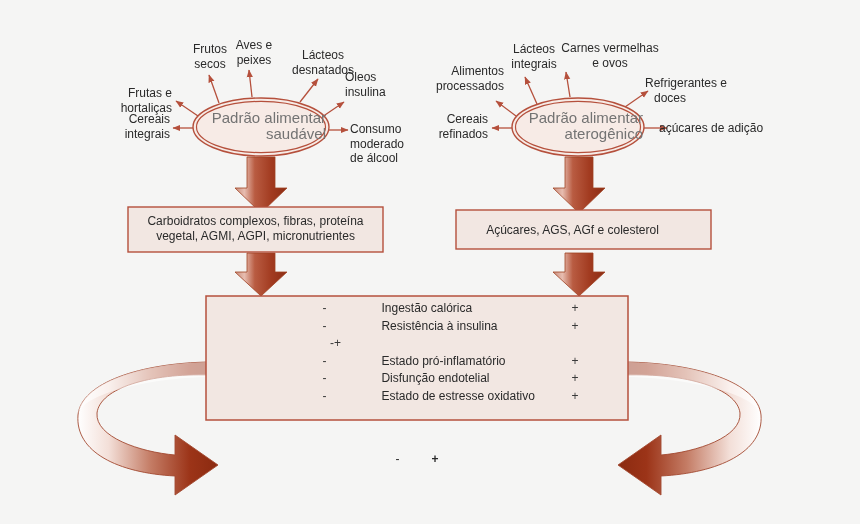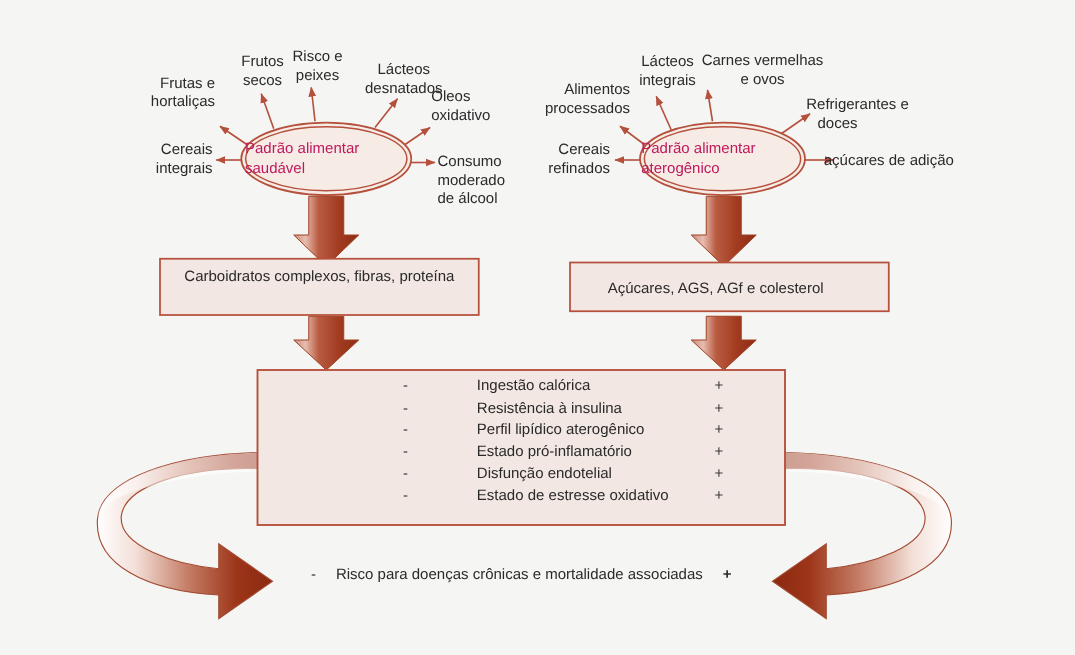--- a/index.html
+++ b/index.html
@@ -27,23 +27,23 @@
     position: absolute;
     color: #2a2a2a;
     font-size: 12px;
     line-height: 14.5px;
     white-space: nowrap;
   }
   .lbl.ctr { text-align: center; }
   .lbl.rgt { text-align: right; }
   .ellipse-text {
     position: absolute;
-    text-align: left;
-    color: #be185d;
-    font-size: 12px;
+    text-align: right;
+    color: #737373;
+    font-size: 15px;
     line-height: 16px;
     white-space: nowrap;
   }
   .boxtext {
     position: absolute;
     text-align: center;
     color: #2a2a2a;
     font-size: 12px;
     line-height: 15px;
   }
@@ -208,43 +208,43 @@
   <div class="ellipse-text" style="left:196px; top:110px; width:130px;">
     <div>Padrão alimentar</div>
     <div>saudável</div>
   </div>
 
   <div class="lbl rgt" style="left:118px; top:112px; width:52px;">
     <div>Cereais</div>
     <div>integrais</div>
   </div>
 
-  <div class="lbl rgt" style="left:114px; top:59px; width:58px;">
+  <div class="lbl rgt" style="left:114px; top:86px; width:58px;">
     <div>Frutas e</div>
     <div>hortaliças</div>
   </div>
 
   <div class="lbl ctr" style="left:180px; top:42px; width:60px;">
     <div>Frutos</div>
     <div>secos</div>
   </div>
 
   <div class="lbl ctr" style="left:226px; top:38px; width:56px;">
-    <div>Risco e</div>
+    <div>Aves e</div>
     <div>peixes</div>
   </div>
 
   <div class="lbl ctr" style="left:284px; top:48px; width:78px;">
     <div>Lácteos</div>
     <div>desnatados</div>
   </div>
 
   <div class="lbl" style="left:345px; top:70px; width:60px;">
     <div>Óleos</div>
-    <div>oxidativo</div>
+    <div>insulina</div>
   </div>
 
   <div class="lbl" style="left:350px; top:122px; width:70px;">
     <div>Consumo</div>
     <div>moderado</div>
     <div>de álcool</div>
   </div>
 
   <div class="ellipse-text" style="left:513px; top:110px; width:130px;">
     <div>Padrão alimentar</div>
@@ -275,40 +275,40 @@
     <div>Carnes vermelhas</div>
     <div>e ovos</div>
   </div>
 
   <div class="lbl" style="left:669px; top:121px; width:130px;">
     <div style="margin-left:-10px;">açúcares de adição</div>
   </div>
 
   <div class="boxtext" style="left:128px; top:214px; width:255px;">
     <div>Carboidratos complexos, fibras, proteína</div>
+    <div>vegetal, AGMI, AGPI, micronutrientes</div>
   </div>
 
   <div class="boxtext" style="left:456px; top:223px; width:233px;">
     <div>Açúcares, AGS, AGf e colesterol</div>
   </div>
 
   <div class="listwrap">
     <div class="listrow">
       <span class="minus">-</span>
       <span class="name">Ingestão calórica</span>
       <span class="plus">+</span>
     </div>
     <div class="listrow">
       <span class="minus">-</span>
       <span class="name">Resistência à insulina</span>
       <span class="plus">+</span>
     </div>
     <div class="listrow">
       <span class="minus">-</span>
-      <span class="name">Perfil lipídico aterogênico</span>
       <span class="plus">+</span>
     </div>
     <div class="listrow">
       <span class="minus">-</span>
       <span class="name">Estado pró-inflamatório</span>
       <span class="plus">+</span>
     </div>
     <div class="listrow">
       <span class="minus">-</span>
       <span class="name">Disfunção endotelial</span>
@@ -316,17 +316,16 @@
     </div>
     <div class="listrow">
       <span class="minus">-</span>
       <span class="name">Estado de estresse oxidativo</span>
       <span class="plus">+</span>
     </div>
   </div>
 
   <div class="bottomline">
     <span class="bminus">-</span>
-    <span>Risco para doenças crônicas e mortalidade associadas</span>
     <span class="bplus">+</span>
   </div>
 
 </div>
 
 </body></html>

